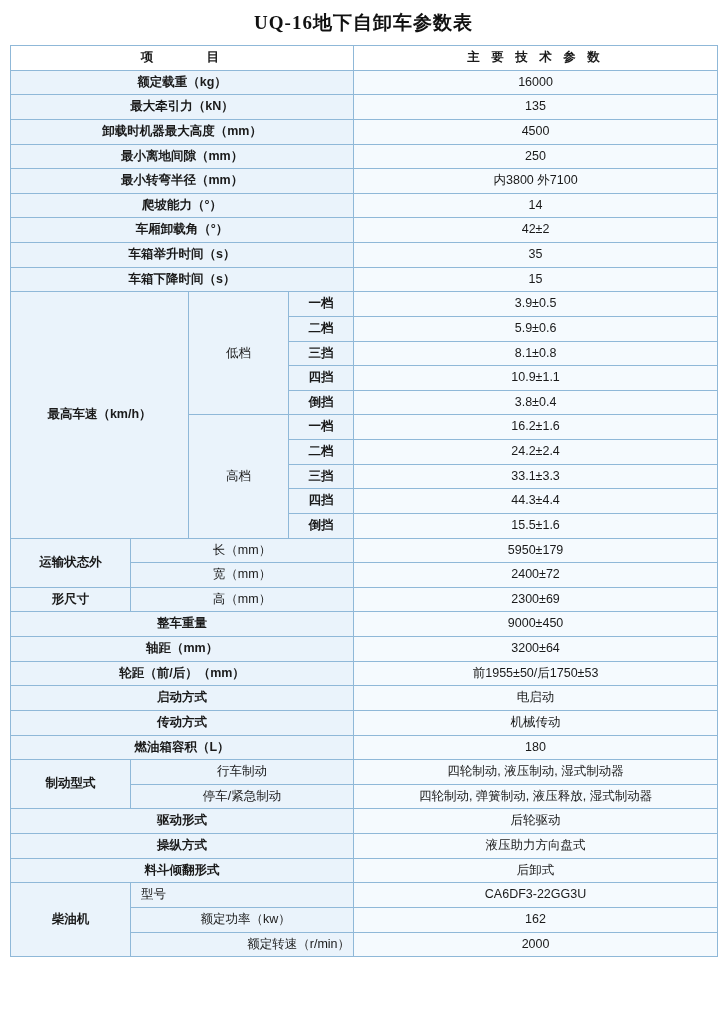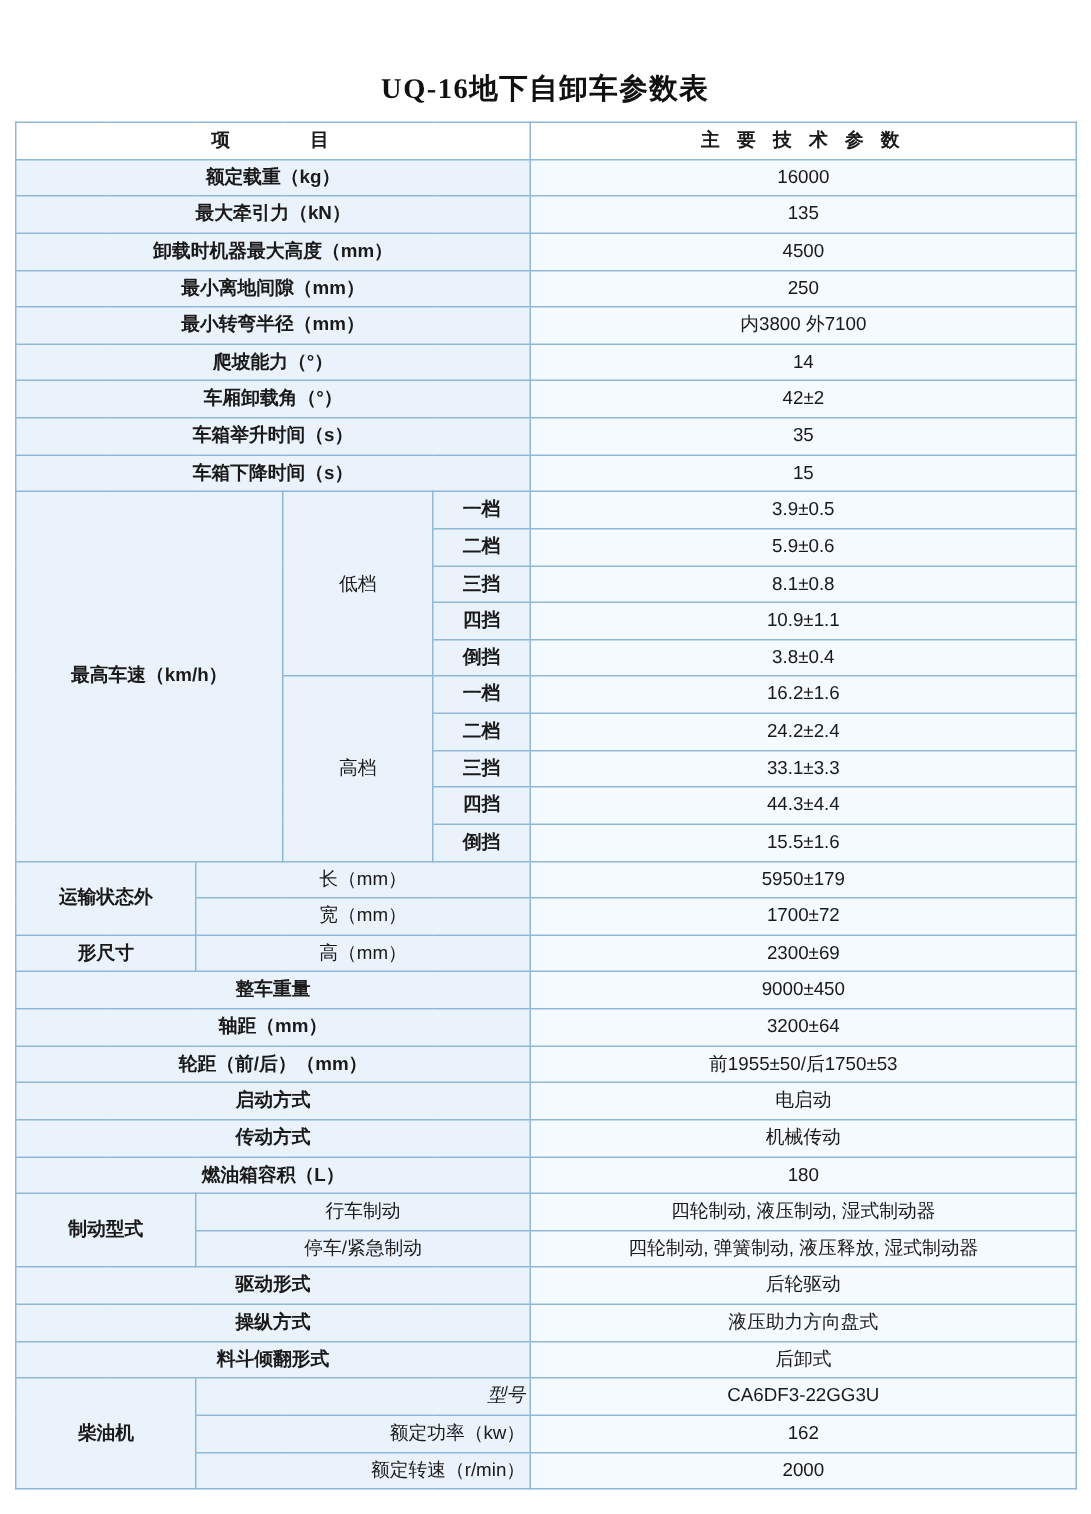--- a/index.html
+++ b/index.html
@@ -11,21 +11,20 @@
     width: 727px;
     height: 1009px;
     font-family: "Liberation Sans", "DejaVu Sans", sans-serif;
     color: #1a1a1a;
   }
   .page {
     width: 727px;
     height: 860px;
     position: relative;
     box-sizing: border-box;
-    margin-top: 36px;
   }
   .title {
     text-align: center;
     font-size: 19px;
     font-weight: bold;
     letter-spacing: 1px;
     padding: 10px 0 9px 0;
     color: #111;
     font-family: "Liberation Serif", "DejaVu Serif", serif;
   }
@@ -185,21 +184,21 @@
 
       <tr>
         <td rowspan="2" colspan="2" class="lbl">
           <div>运输状态外</div>
         </td>
         <td colspan="3" class="lbl-soft">长（mm）</td>
         <td class="val">5950±179</td>
       </tr>
       <tr>
         <td colspan="3" class="lbl-soft">宽（mm）</td>
-        <td class="val">1700±72</td>
+        <td class="val">2400±72</td>
       </tr>
       <tr>
         <td colspan="2" class="lbl">形尺寸</td>
         <td colspan="3" class="lbl-soft">高（mm）</td>
         <td class="val">2300±69</td>
       </tr>
 
       <tr>
         <td colspan="5" class="lbl">整车重量</td>
         <td class="val">9000±450</td>
@@ -243,25 +242,25 @@
         <td colspan="5" class="lbl">操纵方式</td>
         <td class="val">液压助力方向盘式</td>
       </tr>
       <tr>
         <td colspan="5" class="lbl">料斗倾翻形式</td>
         <td class="val">后卸式</td>
       </tr>
 
       <tr>
         <td rowspan="3" colspan="2" class="lbl">柴油机</td>
-        <td colspan="3" class="lbl-soft" style="text-align:right; padding-left:10px;font-style:italic;">型号</td>
+        <td colspan="3" class="lbl-soft" style="text-align:left; padding-left:10px;">型号</td>
         <td class="val">CA6DF3-22GG3U</td>
       </tr>
       <tr>
-        <td colspan="3" class="lbl-soft" style="text-align:right; padding-left:10px;">额定功率（kw）</td>
+        <td colspan="3" class="lbl-soft" style="text-align:center; padding-left:10px;">额定功率（kw）</td>
         <td class="val">162</td>
       </tr>
       <tr>
         <td colspan="3" class="lbl-soft" style="text-align:right; padding-left:10px;">额定转速（r/min）</td>
         <td class="val">2000</td>
       </tr>
 
     </tbody>
   </table>
 </div>

